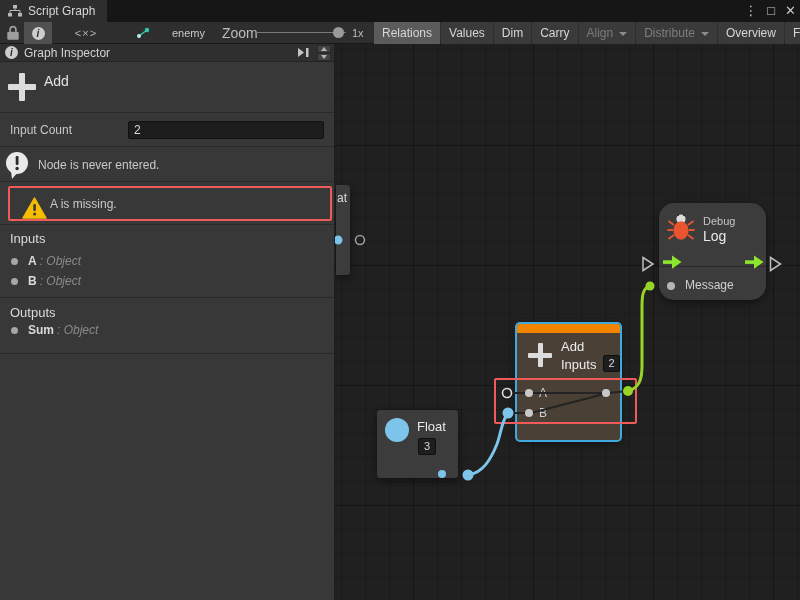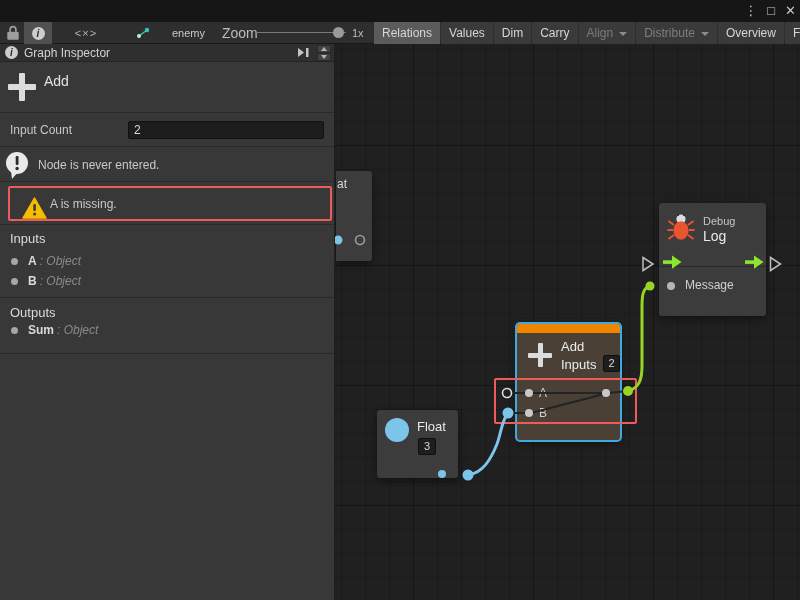--- a/index.html
+++ b/index.html
@@ -74,52 +74,63 @@
     background-color:#202020;
     background-image:
       linear-gradient(#151515 1px, transparent 1px),
       linear-gradient(90deg,#151515 1px, transparent 1px),
       linear-gradient(#1b1b1b 1px, transparent 1px),
       linear-gradient(90deg,#1b1b1b 1px, transparent 1px);
     background-size:120px 120px,120px 120px,24px 24px,24px 24px;
     background-position:78px 101px,78px 101px,6px 5px,6px 5px;
     overflow:hidden; }
   .node { position:absolute; background:#3c3c3c; border-radius:3px; box-shadow:0 3px 8px rgba(0,0,0,.45); }
-  .node-sliver { left:1px; top:127px; width:36px; height:90px; border-radius:0 3px 3px 0; }
+  .node-sliver { left:1px; top:141px; width:14px; height:90px; border-radius:0 3px 3px 0; }
   .node-sliver span { position:absolute; left:1px; top:6px; color:#d8d8d8; font-size:12px; }
   .node-float { left:42px; top:366px; width:81px; height:68px; }
   .float-icon { position:absolute; left:8px; top:8px; width:24px; height:24px; border-radius:50%; background:#7cc4ea; }
   .node-float .nf-title { position:absolute; left:40px; top:9px; color:#e8e8e8; font-size:13px; }
   .mini-box { background:#1e1e1e; border:1px solid #0e0e0e; border-radius:2px; color:#d8d8d8; font-size:11px; text-align:center; }
   .nf-value { position:absolute; left:41px; top:28px; width:18px; height:17px; line-height:15px; }
   .node-add { left:182px; top:280px; width:103px; height:116px; background:#4a4035; box-shadow:0 0 0 2px #3fa9e0, 0 3px 9px rgba(0,0,0,.5); }
   .add-header-bar { position:absolute; left:0; top:0; right:0; height:9px; background:#f18500; border-radius:3px 3px 0 0; }
   .plus-node { width:24px; height:24px; position:absolute; left:11px; top:19px; }
   .plus-node::before { left:9.5px; top:0; width:5px; height:24px; }
   .plus-node::after { left:0; top:9.5px; width:24px; height:5px; }
   .na-title { position:absolute; left:44px; top:15px; color:#ececec; font-size:13px; }
   .na-sub { position:absolute; left:44px; top:33px; color:#ececec; font-size:13px; }
   .na-count { position:absolute; left:86px; top:31px; width:17px; height:17px; line-height:15px; }
   .na-port { position:absolute; left:22px; width:12px; color:#d0d0d0; font-size:12px; }
   .na-port-a { top:62px; } .na-port-b { top:82px; }
-  .node-debug { left:324px; top:159px; width:107px; height:113px; }
+  .node-debug { left:324px; top:159px; width:107px; height:97px;border-radius:15px; }
   .nd-icon { position:absolute; left:8px; top:8px; }
   .nd-cat { position:absolute; left:44px; top:12px; color:#c6c6c6; font-size:11px; }
   .nd-title { position:absolute; left:44px; top:25px; color:#eaeaea; font-size:14px; }
   .nd-divider { position:absolute; left:0; right:0; top:63px; height:1px; background:#2a2a2a; }
   .nd-msg { position:absolute; left:26px; top:75px; color:#cfcfcf; font-size:12px; }
   .canvas-redbox { position:absolute; left:159px; top:334px; width:143px; height:46px; border:2px solid #ef5b5b; border-radius:2px; z-index:4; }
   .overlay { position:absolute; left:0; top:0; width:465px; height:556px; z-index:5; pointer-events:none; }
 </style>
 </head>
 <body>
 
 <div class="window">
 
   <div class="tabbar">
+    <div class="tab">
+      <svg width="14" height="12" viewBox="0 0 14 12">
+        <g fill="#b8b8b8">
+            <rect x="5" y="0" width="4" height="3.5"></rect>
+            <rect x="0" y="8" width="4" height="3.5"></rect>
+            <rect x="10" y="8" width="4" height="3.5"></rect>
+          </g>
+        <path d="M7 3.5 V5.5 M2 8 V5.5 H12 V8" stroke="#b8b8b8" fill="none" stroke-width="1"></path>
+      </svg>
+      <span>Script Graph</span>
+    </div>
     <div class="win-controls">
       <span>⋮</span>
       <span>□</span>
       <span>✕</span>
     </div>
   </div>
 
   <div class="toolbar">
     <svg class="tb-lock" viewBox="0 0 12 14">
       <rect x="1" y="6" width="10" height="7" rx="1" fill="#9e9e9e"></rect>

